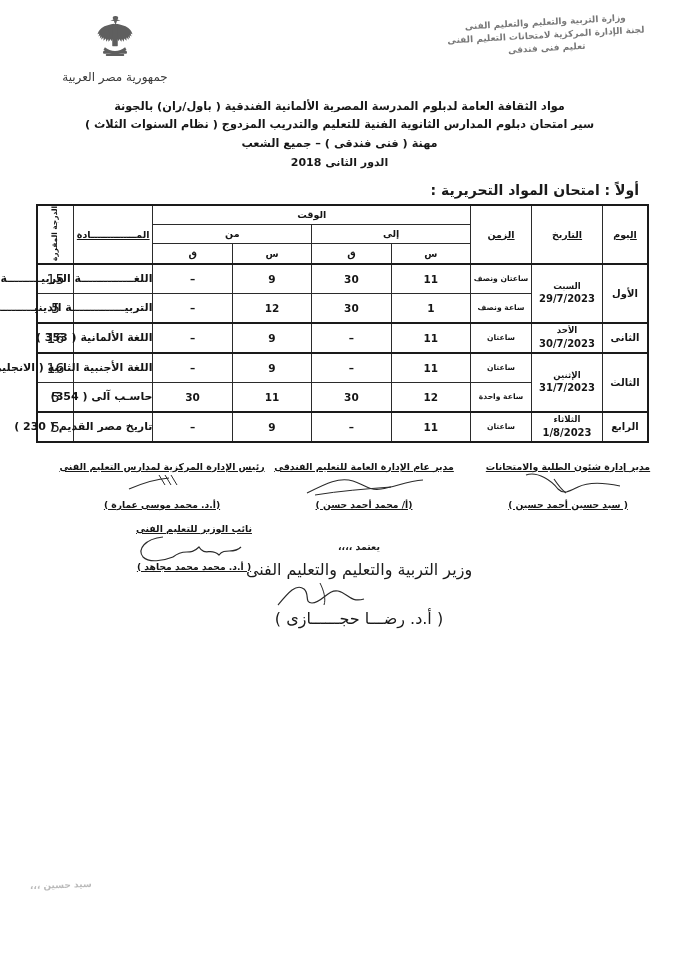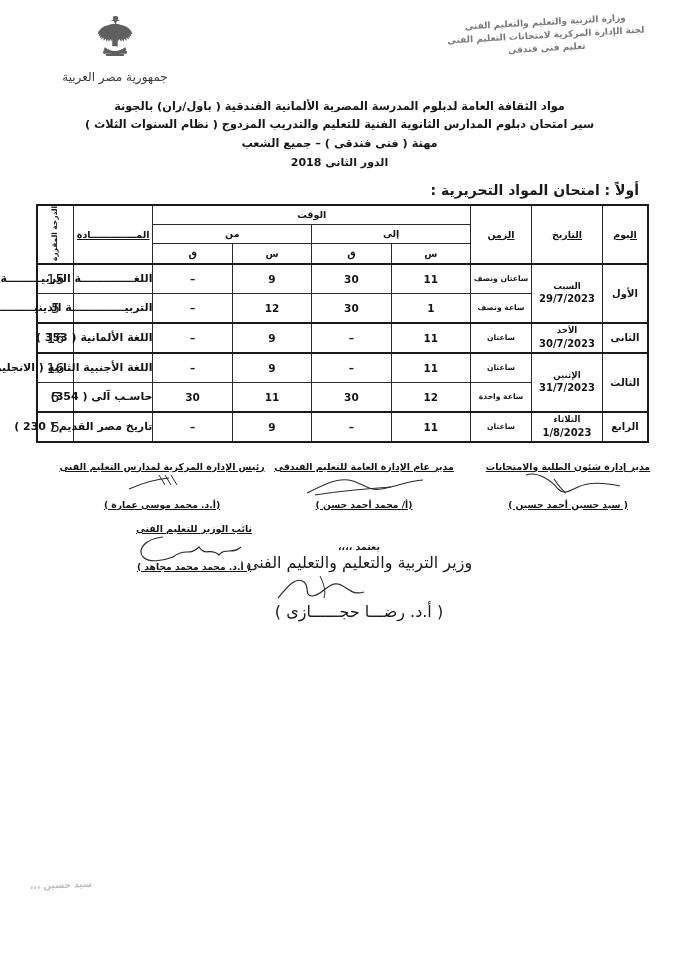--- a/index.html
+++ b/index.html
@@ -133,21 +133,21 @@
     font-size:9.2px;font-weight:bold;white-space:nowrap;color:#141414;
   }
   .sig-1{right:6px;top:0;}
   .sig-2{right:210px;top:0;}
   .sig-3{right:412px;top:0;}
   .sig-5{right:380px;top:62px;}
   .approve{
     position:absolute;right:205px;top:80px;width:230px;text-align:center;
   }
   .approve .appr-word{
-    font-size:9.4px;font-weight:bold;margin-bottom:1px;
+    font-size:9.4px;font-weight:bold;margin-bottom:8px;
   }
   .scrib svg{display:block;margin:0 auto;}
 
   .bottom-mark{
     position:absolute;left:30px;top:880px;
     font-size:9px;color:#8d8d8d;font-weight:bold;opacity:.6;
     transform:rotate(-2deg);
   }
 </style>
 </head>

